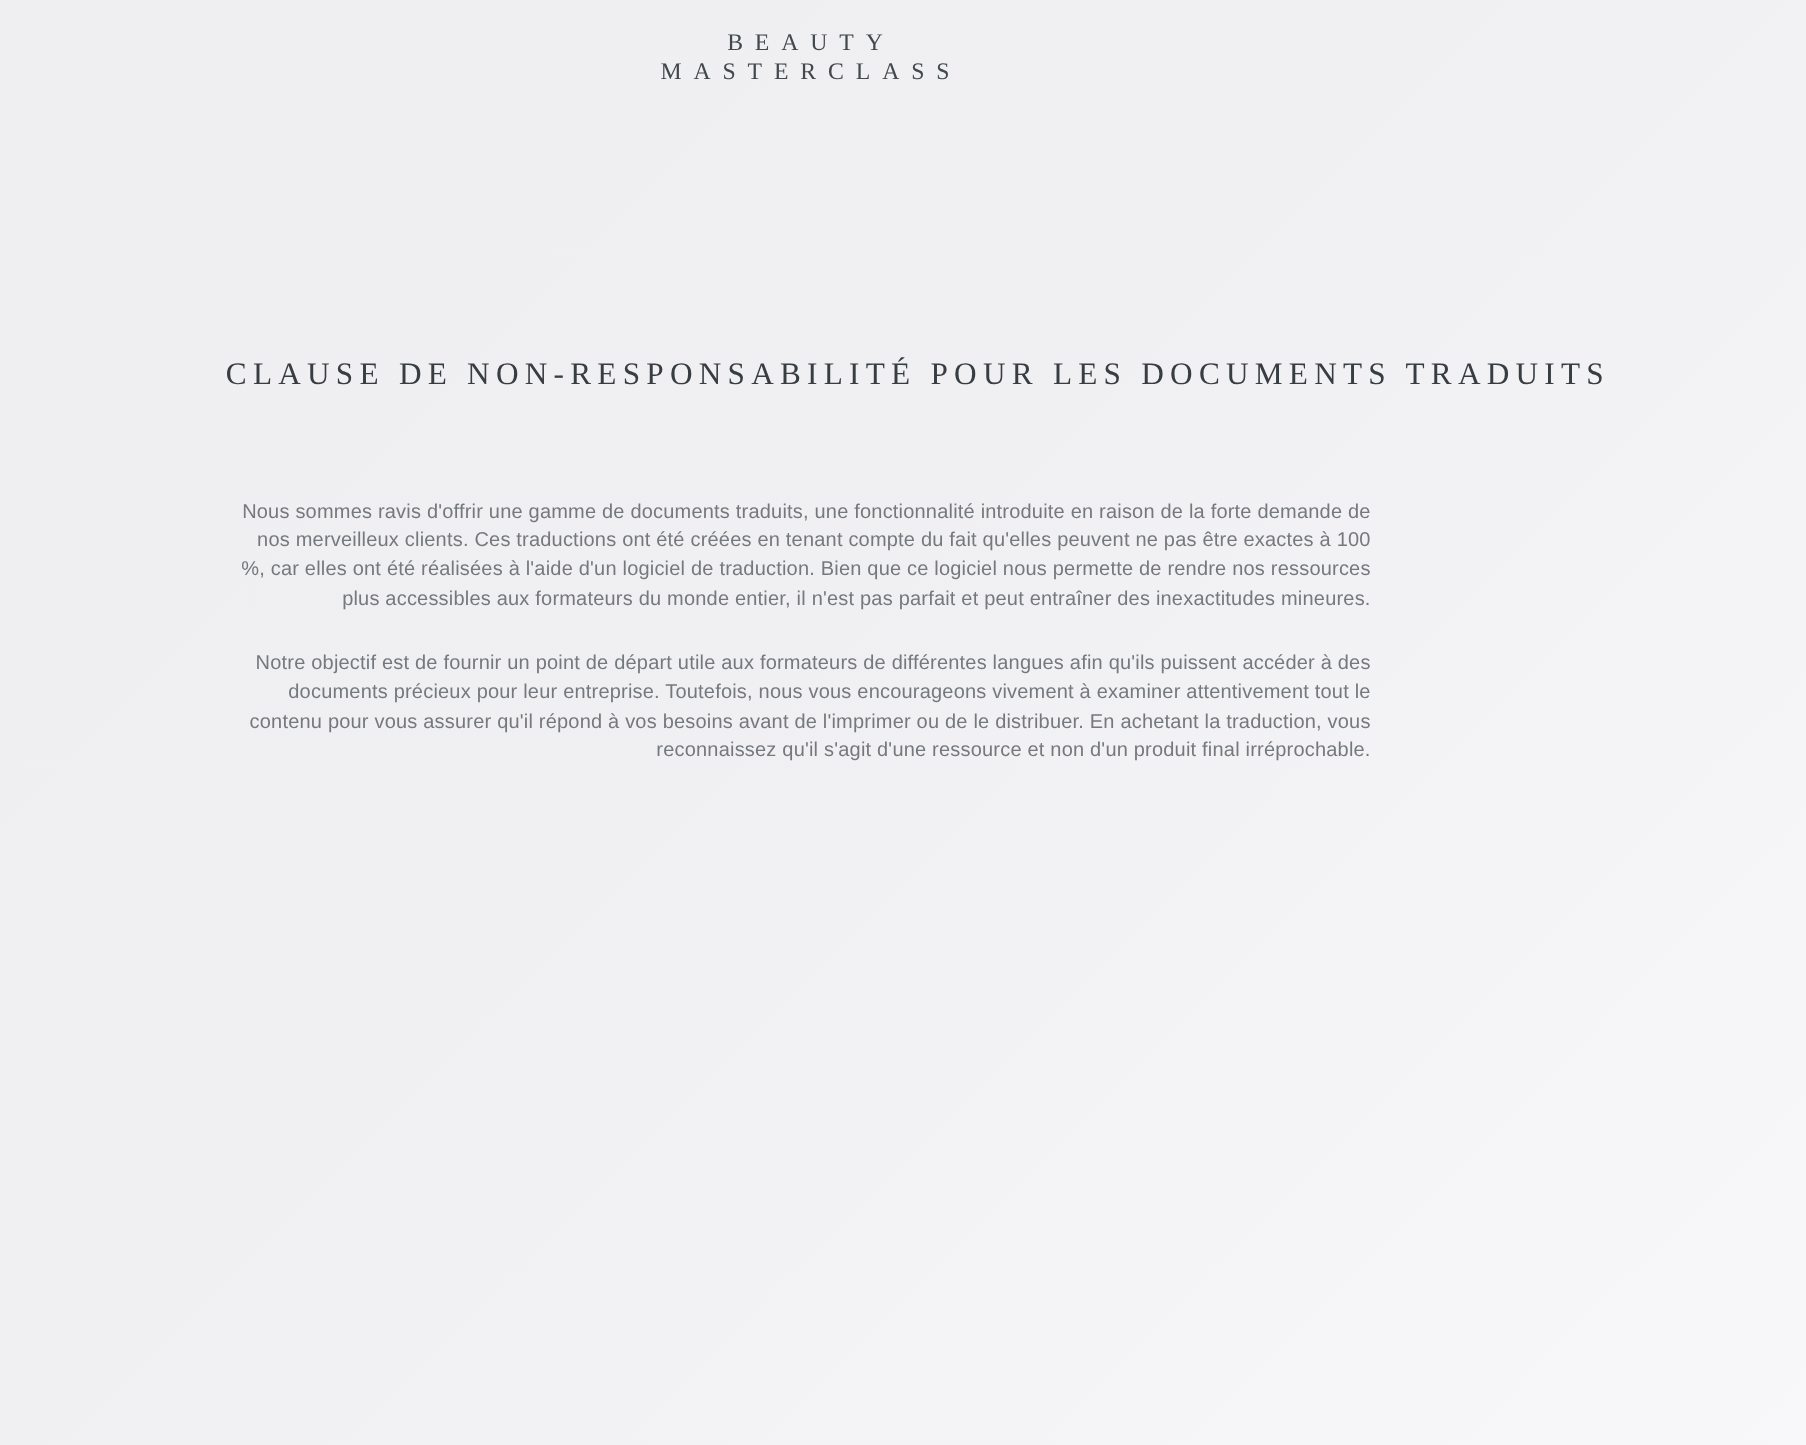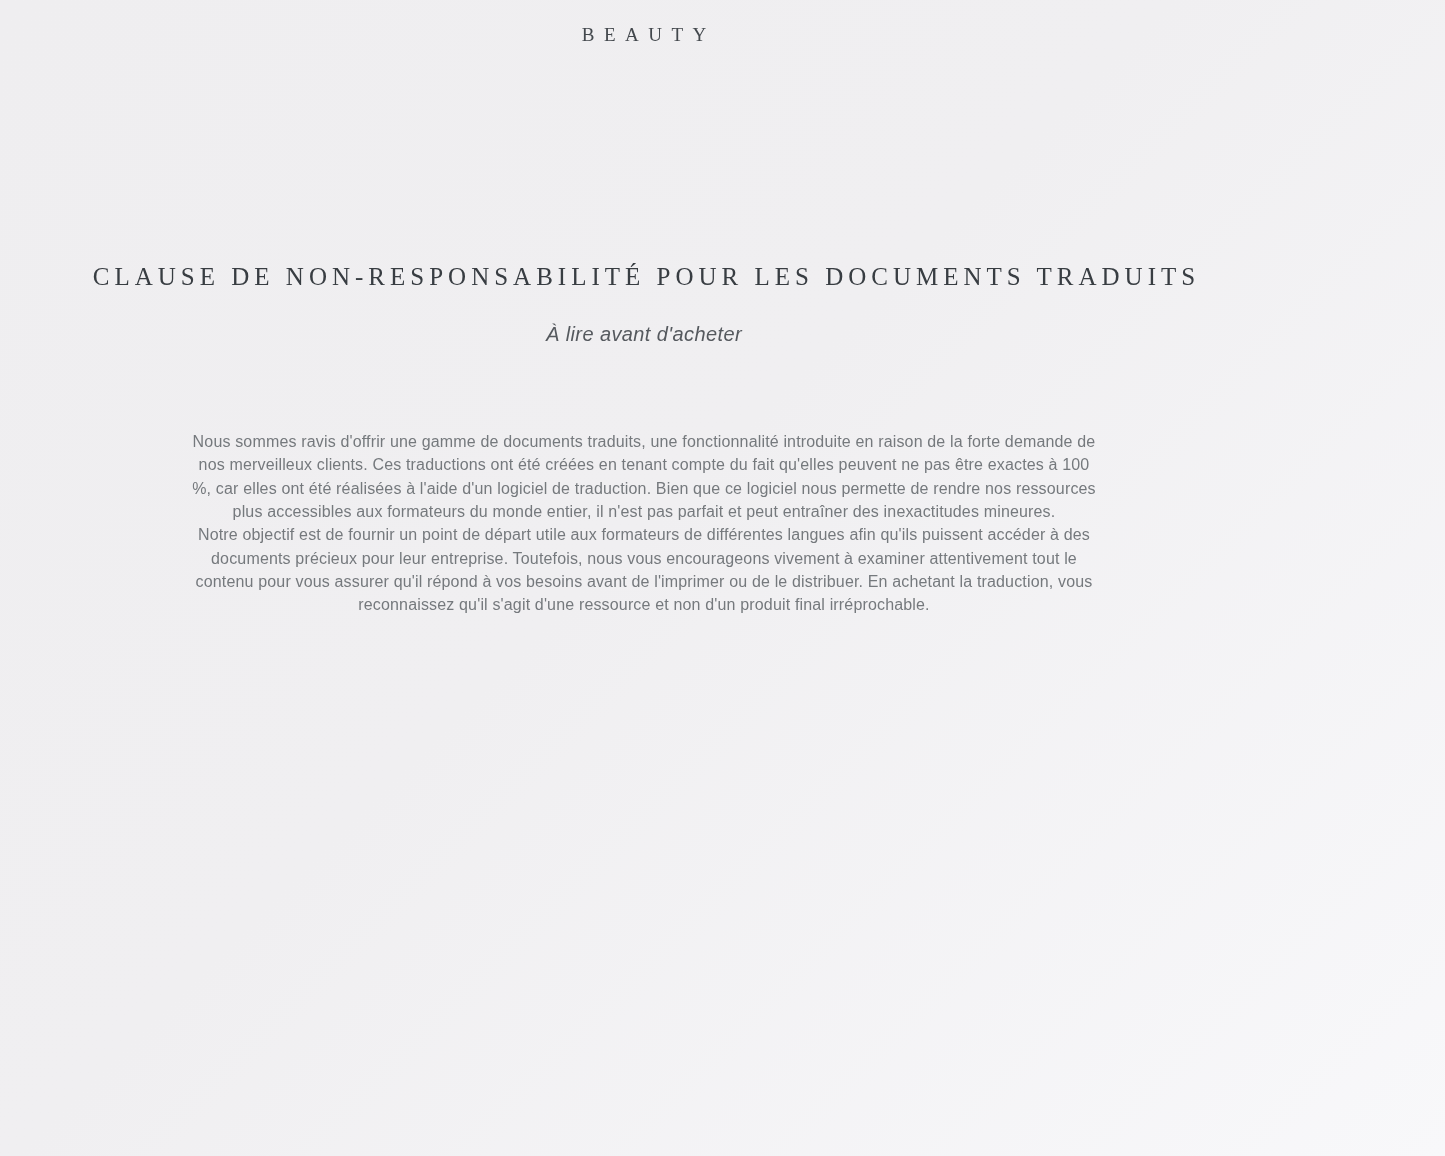--- a/index.html
+++ b/index.html
@@ -29,21 +29,21 @@
     font-weight: 400;
     letter-spacing: 0.5em;
     color: #43484d;
     line-height: 1.2;
   }
   .brand .brand-line {
     text-indent: 0.5em; 
   }
 
   .content {
-    text-align: center;
+    text-align: right;
   }
 
   .title {
     margin-top: 216px;
     font-family: "Liberation Serif", "DejaVu Serif", serif;
     font-weight: 500;
     font-size: 25px;
     letter-spacing: 0.2em;
     text-indent: 0.2em;
     color: #383d42;
@@ -61,36 +61,37 @@
   .body-text {
     margin: 84px auto 0;
     max-width: 905px;
     font-size: 16px;
     line-height: 1.46;
     color: #75797d;
     letter-spacing: 0.01em;
   }
 
   .para + .para {
+    margin-top: 28px;
   }
 </style>
 </head>
 <body>
 
 <div class="page">
 
   <header class="brand">
     <div class="brand-line">BEAUTY</div>
+    <div class="brand-line">MASTERCLASS</div>
   </header>
 
   <main class="content">
 
     <h1 class="title">CLAUSE DE NON-RESPONSABILITÉ POUR LES DOCUMENTS TRADUITS</h1>
 
-    <p class="subtitle">À lire avant d'acheter</p>
 
     <div class="body-text">
       <p class="para">Nous sommes ravis d'offrir une gamme de documents traduits, une fonctionnalité introduite en raison de la forte demande de nos merveilleux clients. Ces traductions ont été créées en tenant compte du fait qu'elles peuvent ne pas être exactes à 100 %, car elles ont été réalisées à l'aide d'un logiciel de traduction. Bien que ce logiciel nous permette de rendre nos ressources plus accessibles aux formateurs du monde entier, il n'est pas parfait et peut entraîner des inexactitudes mineures.</p>
       <p class="para">Notre objectif est de fournir un point de départ utile aux formateurs de différentes langues afin qu'ils puissent accéder à des documents précieux pour leur entreprise. Toutefois, nous vous encourageons vivement à examiner attentivement tout le contenu pour vous assurer qu'il répond à vos besoins avant de l'imprimer ou de le distribuer. En achetant la traduction, vous reconnaissez qu'il s'agit d'une ressource et non d'un produit final irréprochable.</p>
     </div>
 
   </main>
 
 </div>
 

